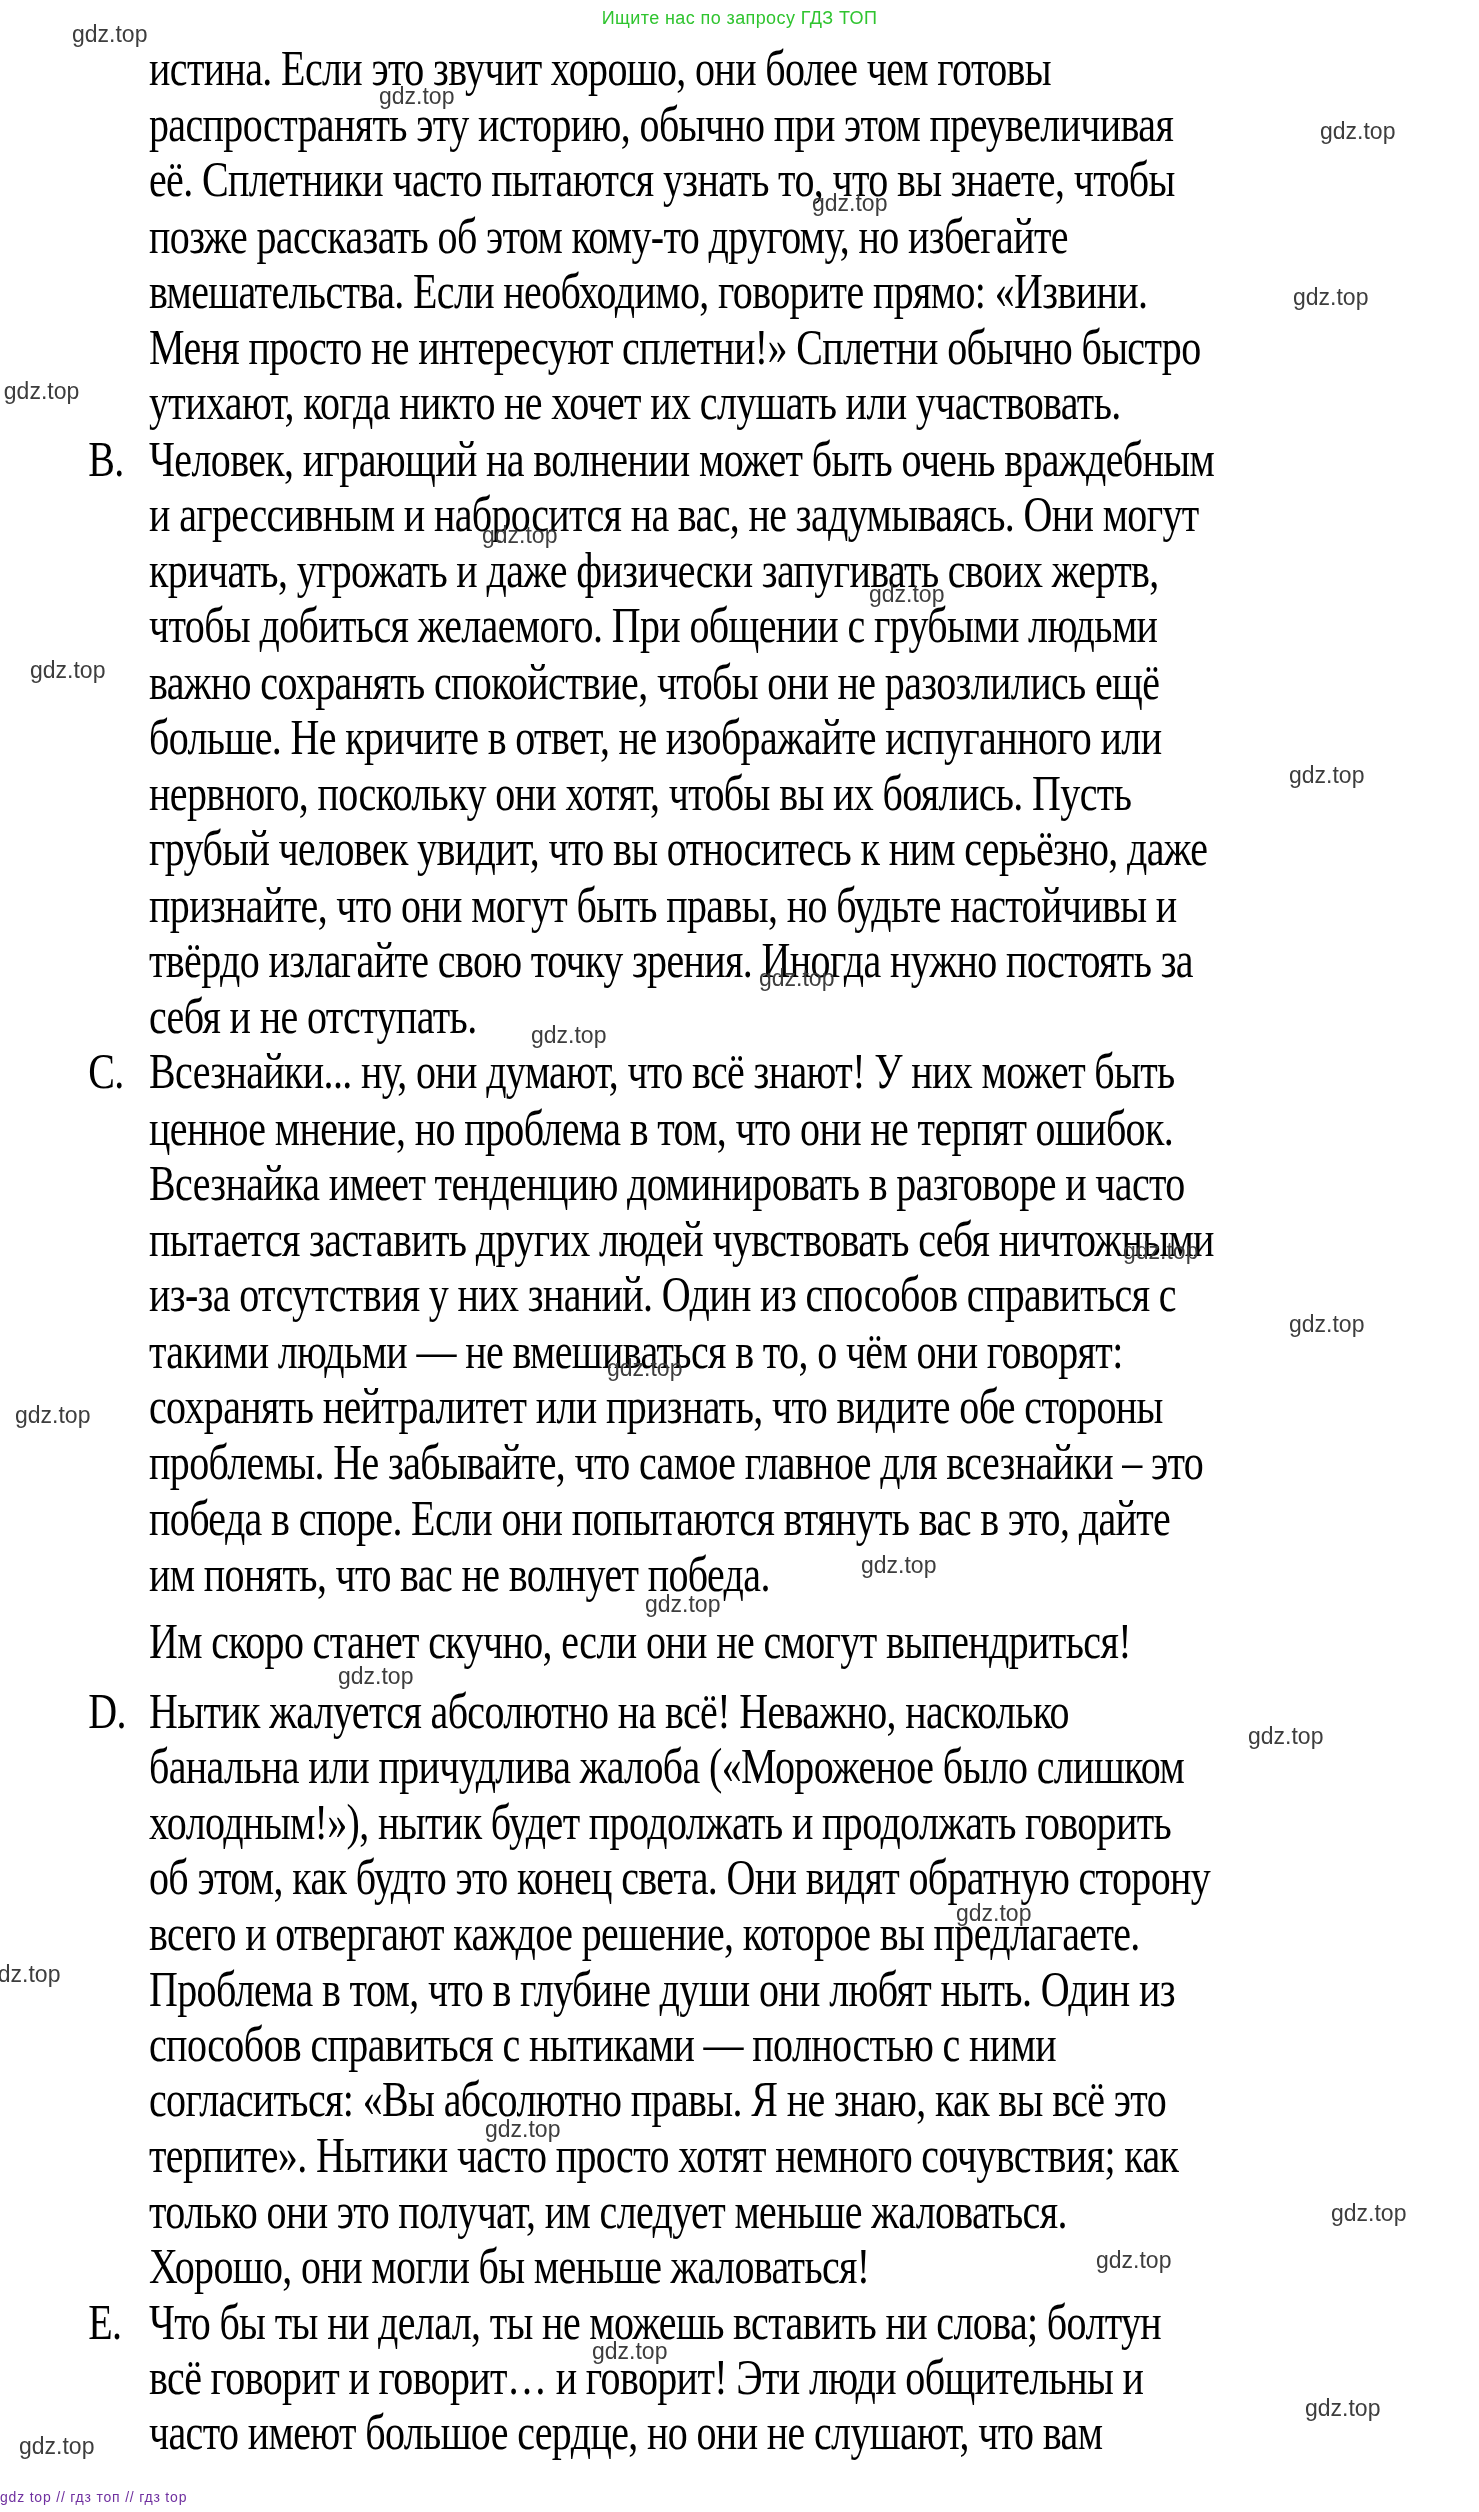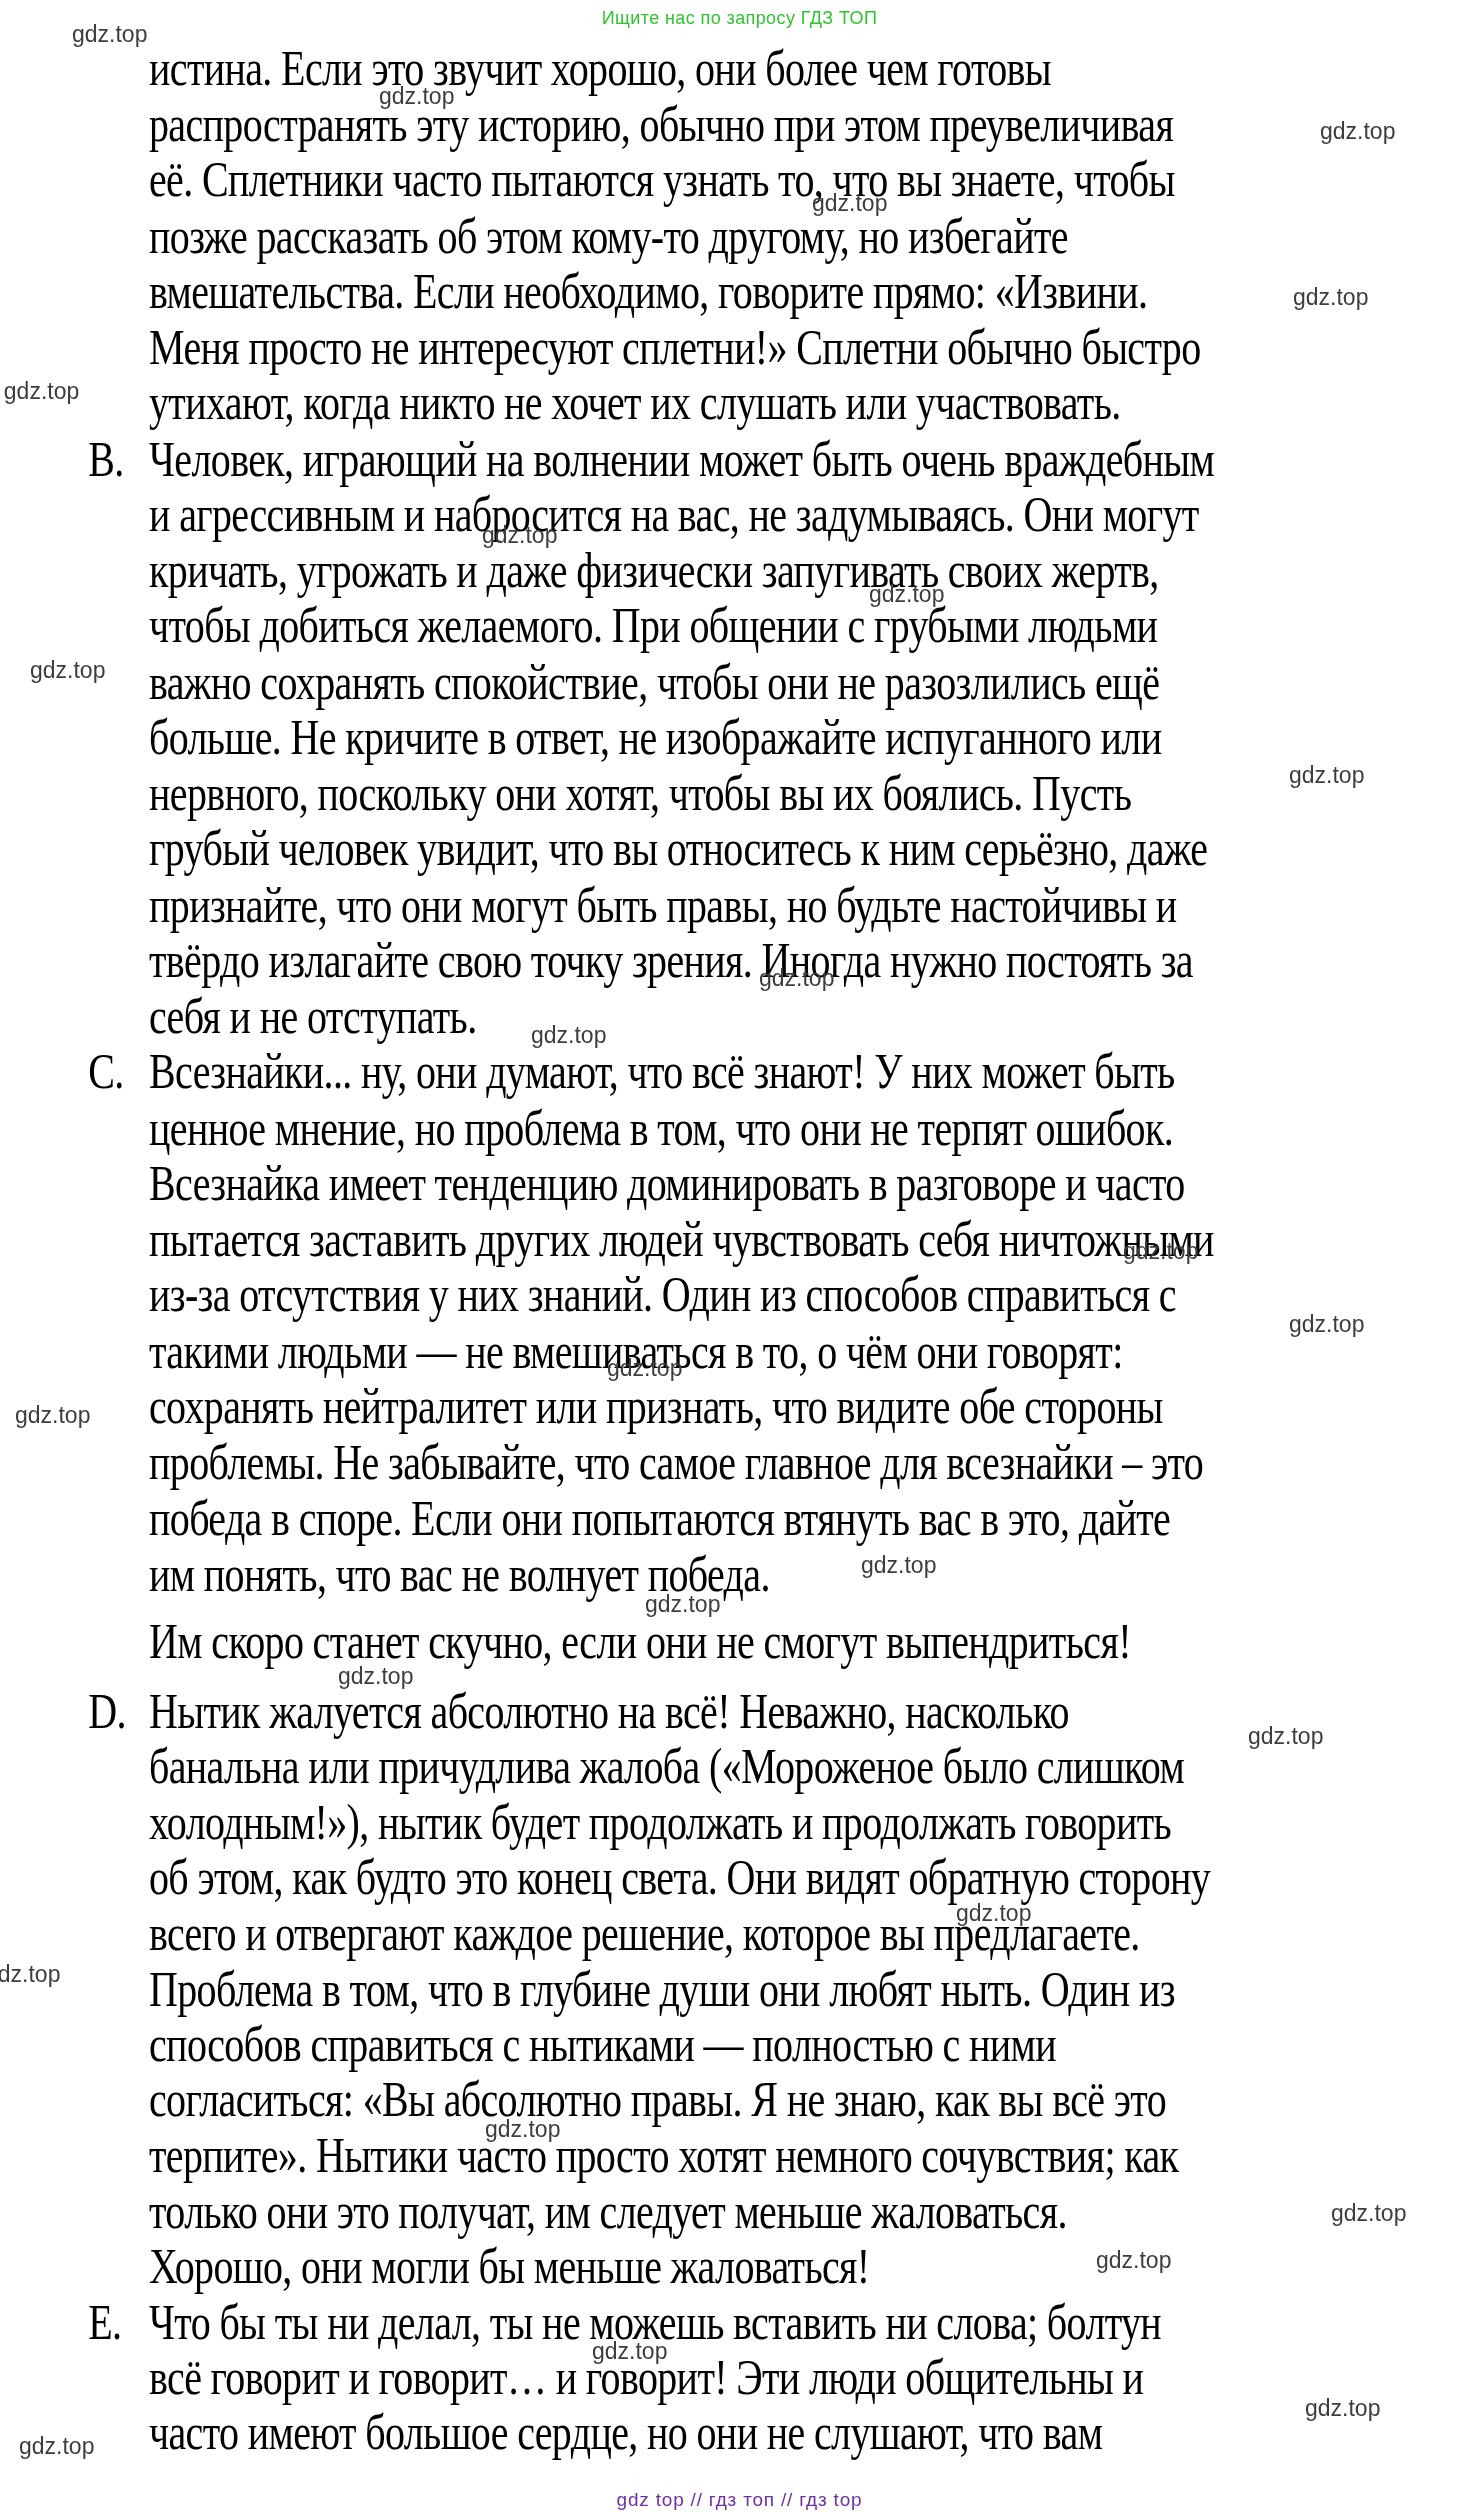--- a/index.html
+++ b/index.html
@@ -36,23 +36,22 @@
   .wm{
     position:absolute;
     font-family:"Liberation Sans", sans-serif;
     font-size:23px;
     white-space:nowrap;
     text-align:right;
   }
   .footer{
     position:absolute;
     top:2489px;left:0;right:0;
-    text-align:center;
     font-family:"Liberation Sans", sans-serif;
-    font-size:19px;
+    font-size:14px;
     letter-spacing:0.8px;
   }
 </style>
 </head>
 <body>
 
 <div class="page">
   <div class="header" style="color: rgb(47, 196, 47);">Ищите нас по запросу ГДЗ ТОП</div>
 
   <div id="text-lines">

